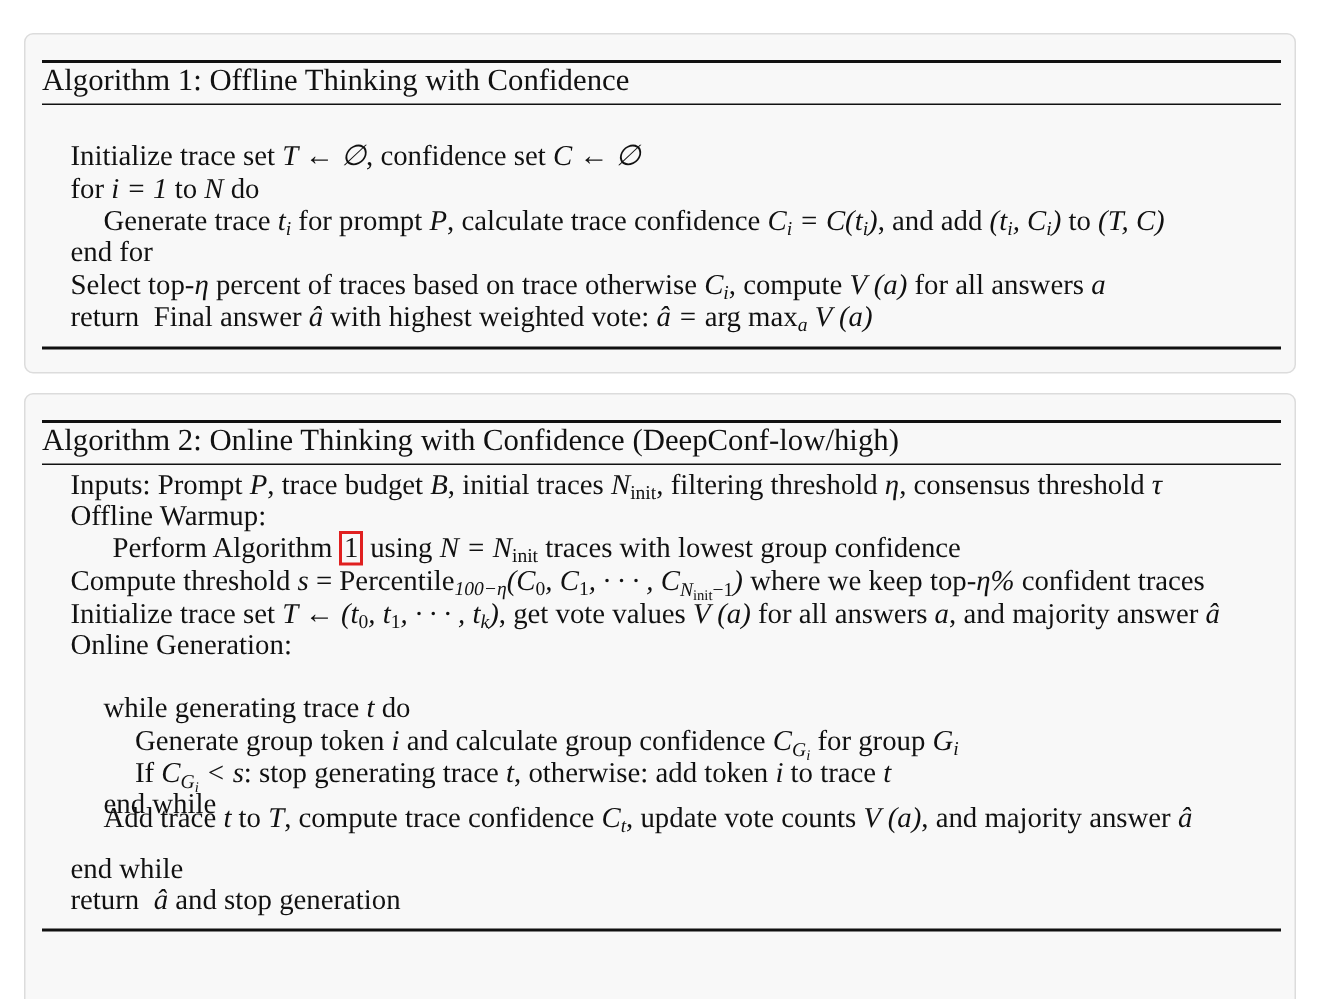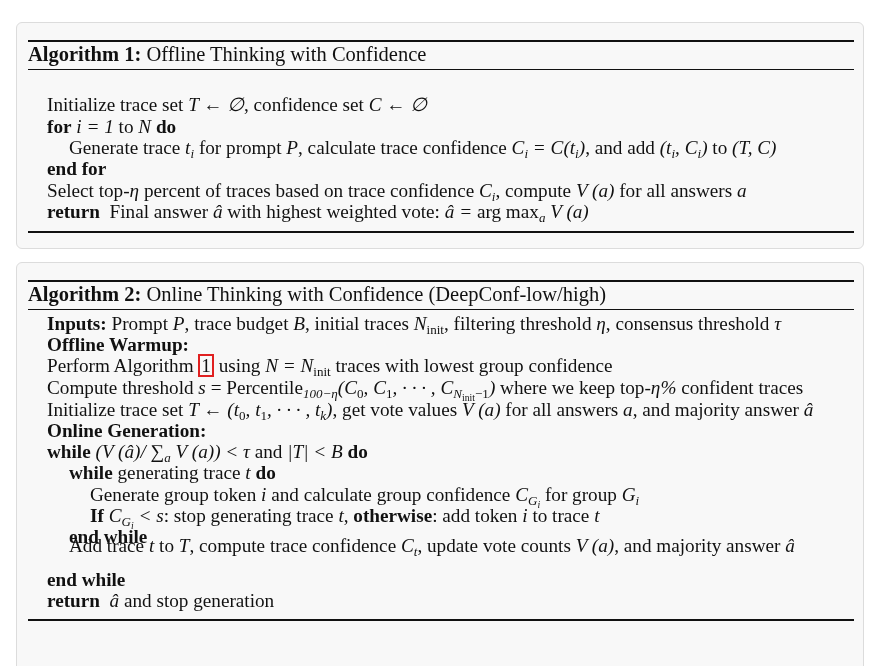--- a/index.html
+++ b/index.html
@@ -15,21 +15,21 @@
   }
   #card1 { top: 22px; height: 227px; }
   #card2 { top: 262px; height: 430px; }
   .rule { position: absolute; left: 11px; width: 826px; background: #111; }
   .rule.thick { height: 2px; }
   .rule.thin { height: 1.4px; }
   .line {
     position: absolute; white-space: nowrap; font-size: 19.2px; line-height: 22px;
   }
   .title { font-size: 20.5px; left: 11px; }
-  .b { font-weight: bold; }
+  .b { font-weight: normal; }
   .m { font-style: italic; }
   sub { font-size: 0.68em; vertical-align: -0.28em; line-height: 0; }
   sub sub { font-size: 0.75em; }
   .ref { outline: 2px solid #e02020; outline-offset: -1px; padding: 0 2px; margin: 0 1px; }
   .ind0 { left: 30px; }
   .ind1 { left: 52px; }
   .ind2 { left: 73px; }
 </style>
 </head>
 <body>
@@ -44,48 +44,47 @@
 
 
   <div class="line ind0" style="top:71px;"><span>Initialize trace set </span><span class="m">T ← ∅</span><span>, confidence set </span><span class="m">C ← ∅</span></div>
 
   <div class="line ind0" style="top:93px;"><span class="b">for</span><span class="m"> i = 1</span><span> to </span><span class="m">N</span><span class="b"> do</span></div>
 
   <div class="line ind1" style="top:114px;"><span>Generate trace </span><span class="m">t</span><sub class="m">i</sub><span> for prompt </span><span class="m">P</span><span>, calculate trace confidence </span><span class="m">C</span><sub class="m">i</sub><span class="m"> = C(t</span><sub class="m">i</sub><span class="m">)</span><span>, and add </span><span class="m">(t</span><sub class="m">i</sub><span class="m">, C</span><sub class="m">i</sub><span class="m">)</span><span> to </span><span class="m">(T, C)</span></div>
 
   <div class="line ind0" style="top:135px;"><span class="b">end for</span></div>
 
-  <div class="line ind0" style="top:157px;"><span>Select top-</span><span class="m">η</span><span> percent of traces based on trace confidence </span><span class="m">C</span><sub class="m">i</sub><span>, compute </span><span class="m">V (a)</span><span> for all answers </span><span class="m">a</span></div>
+  <div class="line ind0" style="top:157px;"><span>Select top-</span><span class="m">η</span><span> percent of traces based on trace otherwise </span><span class="m">C</span><sub class="m">i</sub><span>, compute </span><span class="m">V (a)</span><span> for all answers </span><span class="m">a</span></div>
 
   <div class="line ind0" style="top:178px;"><span class="b">return</span><span style="white-space:pre">  Final answer </span><span class="m">â</span><span> with highest weighted vote: </span><span class="m">â = </span><span>arg max</span><sub class="m">a</sub><span class="m"> V (a)</span></div>
 
   <div class="rule thick" style="top:208px;"></div>
 </div>
 
 <div class="card" id="card2">
   <div class="rule thick" style="top:17px;"></div>
   <div class="line title" style="top:20px;">
     <span class="b">Algorithm 2:</span>
     <span>Online Thinking with Confidence (DeepConf-low/high)</span>
   </div>
   <div class="rule thin" style="top:46px;"></div>
 
   <div class="line ind0" style="top:71px;"><span class="b">Offline Warmup:</span></div>
 
   <div class="line ind0" style="top:50px;"><span class="b">Inputs:</span><span> Prompt </span><span class="m">P</span><span>, trace budget </span><span class="m">B</span><span>, initial traces </span><span class="m">N</span><sub>init</sub><span>, filtering threshold </span><span class="m">η</span><span>, consensus threshold </span><span class="m">τ</span></div>
 
-  <div class="line ind0" style="top:92px;"><span>Perform Algorithm </span><span class="ref">1</span><span> using </span><span class="m">N</span><span class="m"> = N</span><sub>init</sub><span> traces with lowest group confidence</span></div>
+  <div class="line ind0" style="top:92px;margin-left:28px;"><span>Perform Algorithm </span><span class="ref">1</span><span> using </span><span class="m">N</span><span class="m"> = N</span><sub>init</sub><span> traces with lowest group confidence</span></div>
 
   <div class="line ind0" style="top:114px;"><span>Compute threshold </span><span class="m">s</span><span> = Percentile</span><sub class="m">100−η</sub><span class="m">(C</span><sub>0</sub><span class="m">, C</span><sub>1</sub><span class="m">, · · · , C</span><sub><span class="m">N</span><sub>init</sub><span>−1</span></sub><span class="m">)</span><span> where we keep top-</span><span class="m">η%</span><span> confident traces</span></div>
 
   <div class="line ind0" style="top:136px;"><span>Initialize trace set </span><span class="m">T ← (t</span><sub>0</sub><span class="m">, t</span><sub>1</sub><span class="m">, · · · , t</span><sub class="m">k</sub><span class="m">)</span><span>, get vote values </span><span class="m">V (a)</span><span> for all answers </span><span class="m">a</span><span>, and majority answer </span><span class="m">â</span></div>
 
   <div class="line ind0" style="top:157px;text-align:right;"><span class="b">Online Generation:</span></div>
 
-  <div class="line ind0" style="top:178px;"><span class="b">while</span><span class="m"> (V (â)/ ∑</span><sub class="m">a</sub><span class="m"> V (a)) &lt; τ</span><span> and </span><span class="m">|T| &lt; B</span><span class="b"> do</span></div>
 
   <div class="line ind1" style="top:199px;"><span class="b">while</span><span> generating trace </span><span class="m">t</span><span class="b"> do</span></div>
 
   <div class="line ind2" style="top:221px;"><span>Generate group token </span><span class="m">i</span><span> and calculate group confidence </span><span class="m">C</span><sub><span class="m">G</span><sub class="m">i</sub></sub><span> for group </span><span class="m">G</span><sub class="m">i</sub></div>
 
   <div class="line ind2" style="top:242px;"><span class="b">If</span><span class="m"> C</span><sub><span class="m">G</span><sub class="m">i</sub></sub><span class="m"> &lt; s</span><span>: stop generating trace </span><span class="m">t</span><span>, </span><span class="b">otherwise</span><span>: add token </span><span class="m">i</span><span> to trace </span><span class="m">t</span></div>
 
   <div class="line ind1" style="top:263px;"><span class="b">end while</span></div>
 
   <div class="line ind1" style="top:272px;"><span>Add trace </span><span class="m">t</span><span> to </span><span class="m">T</span><span>, compute trace confidence </span><span class="m">C</span><sub class="m">t</sub><span>, update vote counts </span><span class="m">V (a)</span><span>, and majority answer </span><span class="m">â</span></div>

